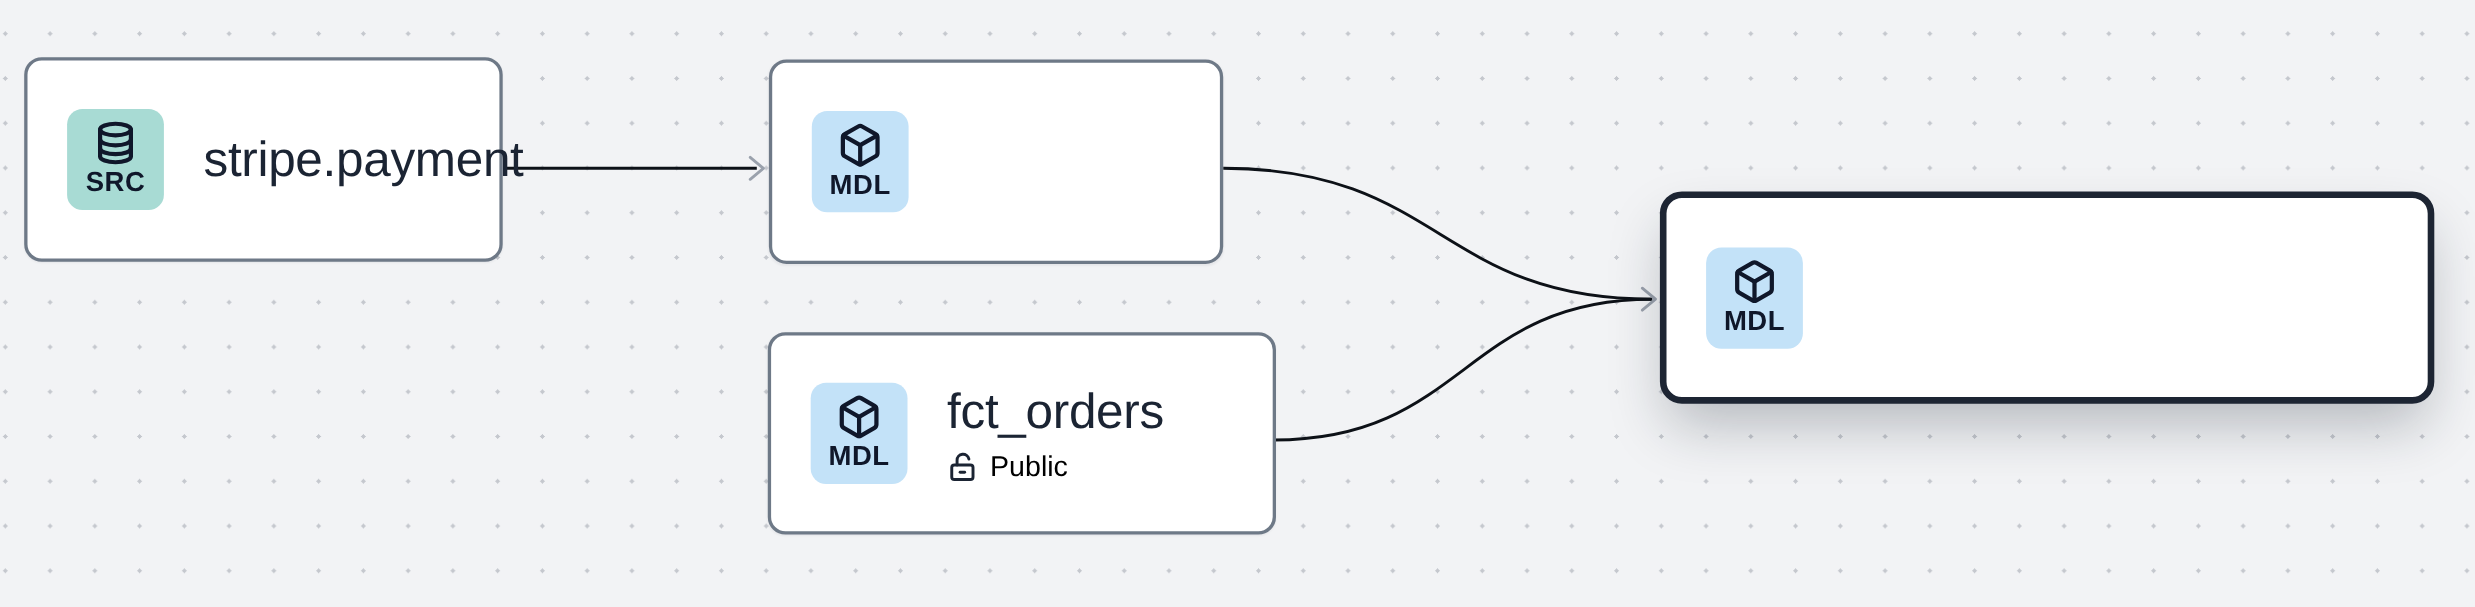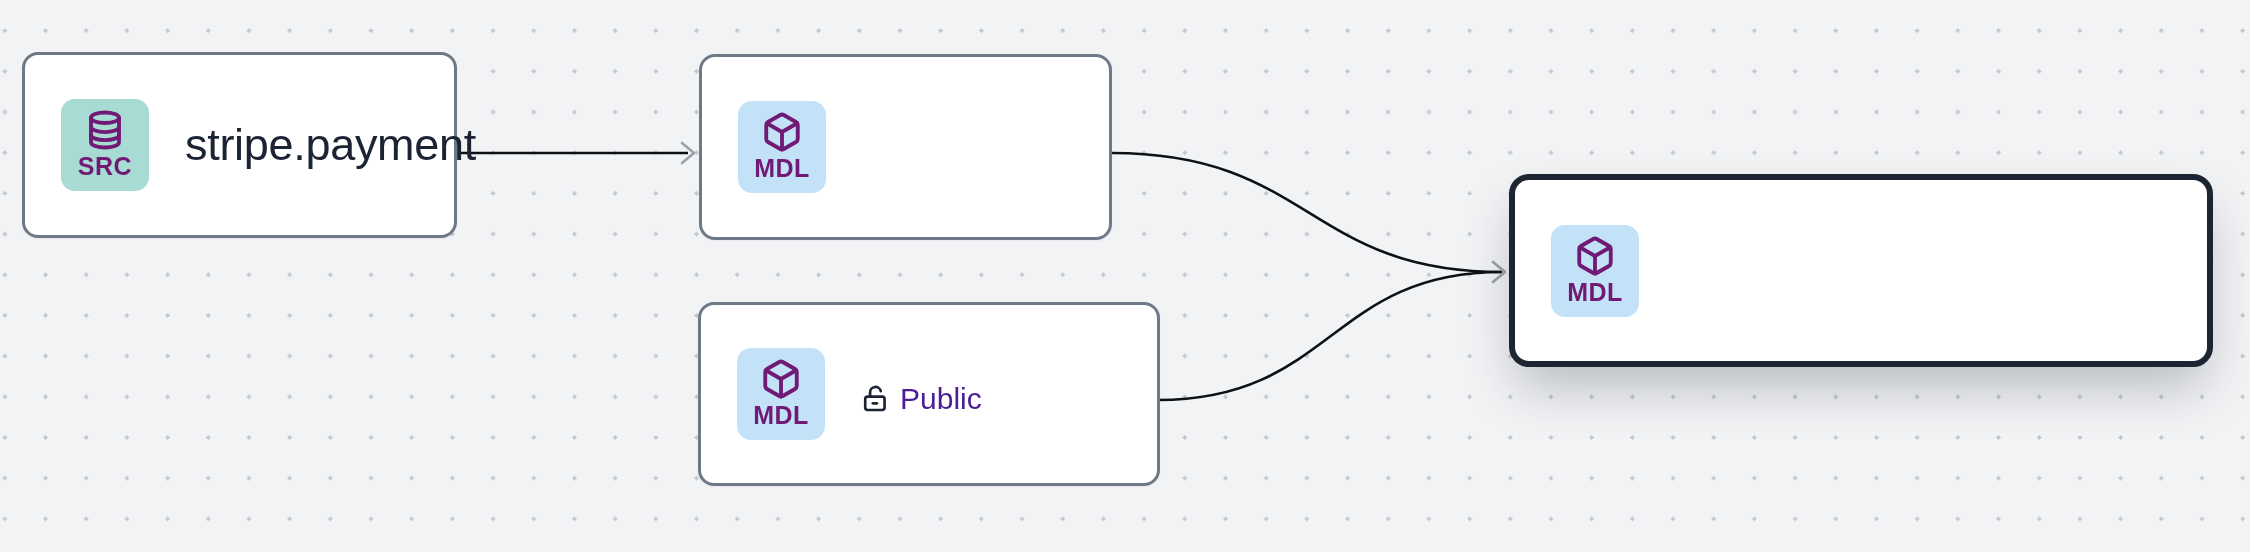--- a/index.html
+++ b/index.html
@@ -55,21 +55,21 @@
   .node3 { left: 698px;  top: 302px; width: 462px; height: 184px; }
   .node4 { left: 1509px; top: 174px; width: 704px; height: 193px; }
   .badge {
     flex: 0 0 auto;
     width: 88px; height: 92px;
     border-radius: 14px;
     display: flex;
     flex-direction: column;
     align-items: center;
     justify-content: center;
-    color: #701a75;
+    color: #0f172a;
   }
   .badge svg { width: 42px; height: 42px; display: block; }
   .badge .badge-label {
     font-size: 25px;
     font-weight: 700;
     line-height: 1.1;
     margin-top: 2px;
     letter-spacing: 0.5px;
   }
   .labels { display: flex; flex-direction: column; justify-content: center; }
@@ -80,21 +80,21 @@
     white-space: nowrap;
     color: #1b2433;
   }
   .meta {
     display: flex;
     align-items: center;
     gap: 10px;
     margin-top: 9px;
   }
   .meta svg { width: 29px; height: 29px; display: block; color: #1b2433; }
-  .meta .meta-label { font-size: 30px; color: #4c1d95; white-space: nowrap; }
+  .meta .meta-label { font-size: 26px; color: #000000; white-space: nowrap; }
 </style>
 </head>
 <body>
 
 <svg class="edges" viewBox="0 0 2250 552" xmlns="http://www.w3.org/2000/svg">
   <path class="edge-line" d="M 458 153 L 688 153"></path>
   <polyline class="arrowhead" points="682,143 694,153 682,163"></polyline>
   <path class="edge-line" d="M 1112 153 C 1310 153, 1308 272, 1502 272"></path>
   <path class="edge-line" d="M 1158 400 C 1332 400, 1330 272, 1502 272"></path>
   <polyline class="arrowhead" points="1493,262 1505,272 1493,282"></polyline>
@@ -129,20 +129,21 @@
 <div class="node node3">
   <div class="badge" style="background-color: rgb(195, 226, 248);">
     <svg viewBox="0 0 24 24" fill="none" stroke="currentColor" stroke-width="2.2" stroke-linecap="round" stroke-linejoin="round">
       <path d="M21 8a2 2 0 0 0-1-1.73l-7-4a2 2 0 0 0-2 0l-7 4A2 2 0 0 0 3 8v8a2 2 0 0 0 1 1.73l7 4a2 2 0 0 0 2 0l7-4A2 2 0 0 0 21 16Z"></path>
       <path d="m3.3 7 8.7 5 8.7-5"></path>
       <path d="M12 22V12"></path>
     </svg>
     <span class="badge-label">MDL</span>
   </div>
   <div class="labels">
+    <div class="title">fct_orders</div>
     <div class="meta">
       <svg viewBox="0 0 24 24" fill="none" stroke="currentColor" stroke-width="2.2" stroke-linecap="round" stroke-linejoin="round">
         <rect x="3.5" y="10.5" width="16" height="11" rx="2"></rect>
         <path d="M7.5 10.5V7a4.5 4.5 0 0 1 8.9-1"></path>
         <path d="M9.8 16h3.4"></path>
       </svg>
       <span class="meta-label">Public</span>
     </div>
   </div>
 </div>

